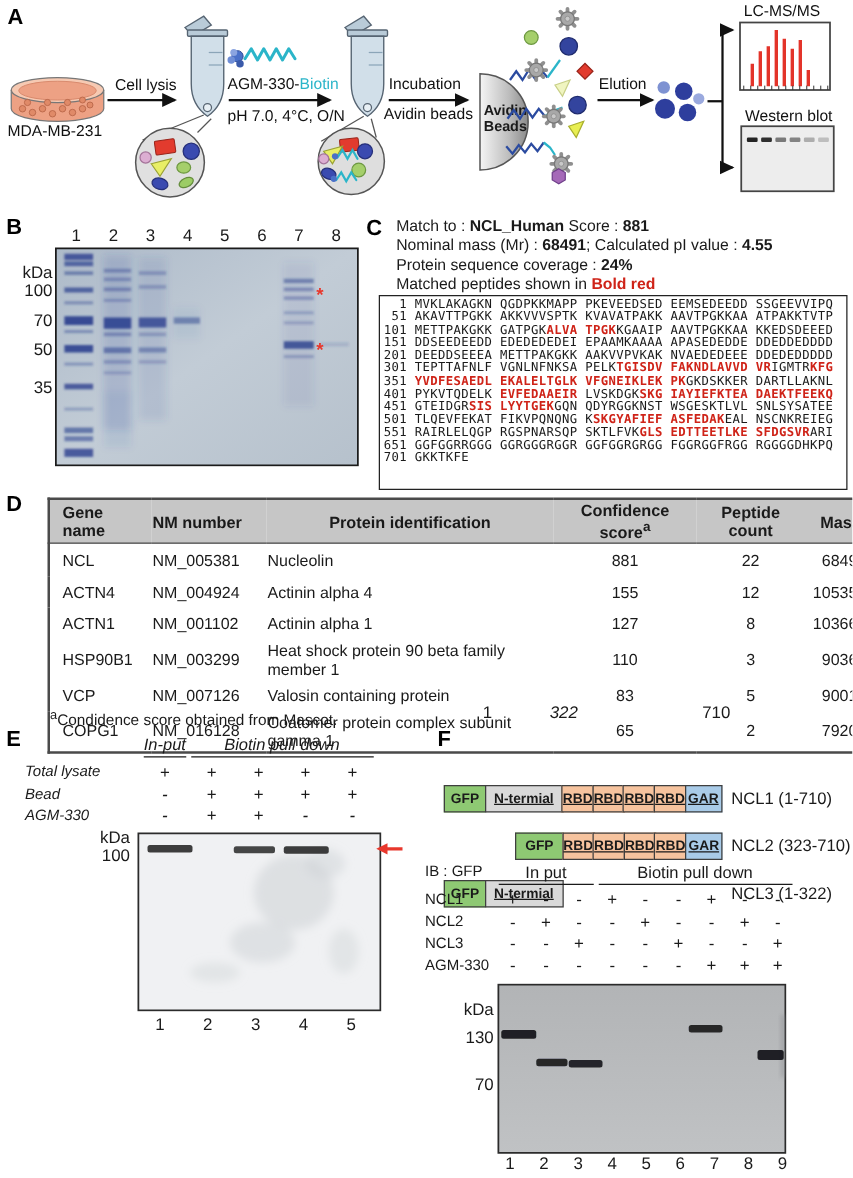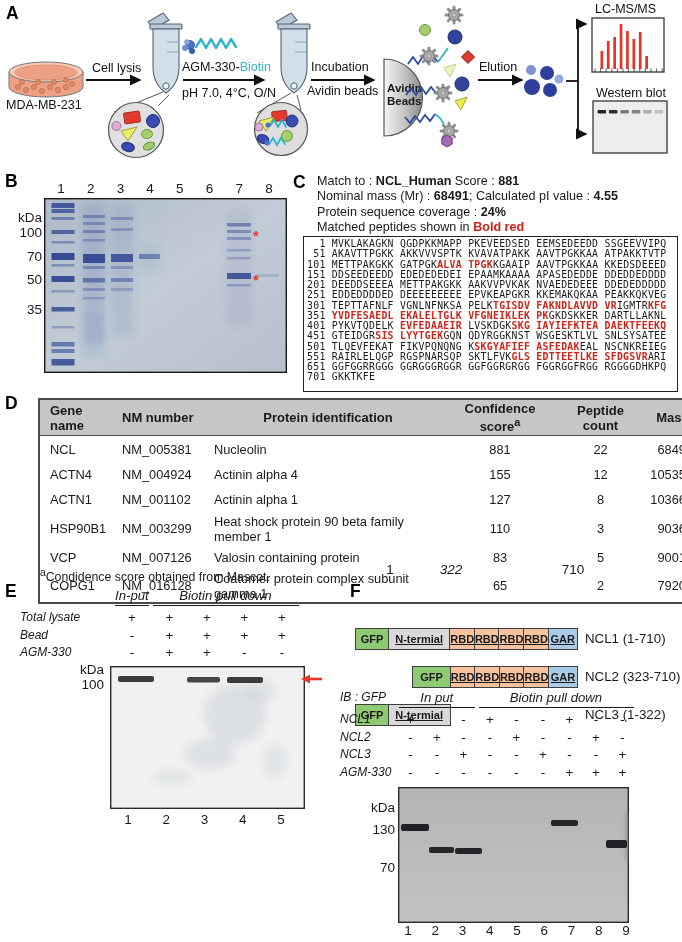--- a/index.html
+++ b/index.html
@@ -28,21 +28,21 @@
   #d-table th.c2{text-align:center;}
   #d-table .c3{width:112px;text-align:center;}
   #d-table .c4{width:85px;text-align:center;}
   #d-table .c5{width:55px;text-align:center;}
   #d-table td.c5{text-align:right;padding-right:8px;}
   #d-foot{left:40px;top:567px;font-size:12.3px;}
   
   .mwrap{position:absolute;}
   .mgrid{display:grid;}
   .e-cols{grid-template-columns:93px repeat(5,37.5px);font-style:italic;}
-  .f-cols{grid-template-columns:57px repeat(9,26.5px);font-style:italic;}
+  .f-cols{grid-template-columns:57px repeat(9,26.5px);}
   .mgrid{grid-auto-rows:17.7px;}
   .mhead{height:20px;margin-bottom:2px;}
   .ghead{border-bottom:1.8px solid #1a1a1a;margin:0 2px;text-align:center;font-size:13.2px;white-space:nowrap;padding-bottom:1px;}
   .e-cols .g1{grid-column:2;}
   .e-cols .g2{grid-column:3 / span 4;}
   .f-cols .g1{grid-column:2 / span 3;}
   .f-cols .g2{grid-column:5 / span 6;}
   .mlabel{padding-right:8px;font-size:12px;white-space:nowrap;}
   .msym{text-align:center;font-size:13.5px;}
   #e-lanes{left:119px;top:812px;width:171px;display:flex;justify-content:space-between;}
@@ -350,21 +350,20 @@
       <div class="c-line"><span>Nominal mass (Mr) : </span><span class="b ">68491</span><span>; Calculated pI value : </span><span class="b ">4.55</span></div>
       <div class="c-line"><span>Protein sequence coverage : </span><span class="b ">24%</span></div>
       <div class="c-line"><span>Matched peptides shown in </span><span class="b red">Bold red</span></div>
     </div>
   <div class="abs" id="c-seq">
       <div class="seq-line"><span class="seq-num">  1 </span><span>MVKLAKAGKN QGDPKKMAPP PKEVEEDSED EEMSEDEEDD SSGEEVVIPQ</span></div>
       <div class="seq-line"><span class="seq-num"> 51 </span><span>AKAVTTPGKK AKKVVVSPTK KVAVATPAKK AAVTPGKKAA ATPAKKTVTP</span></div>
       <div class="seq-line"><span class="seq-num">101 </span><span>METTPAKGKK GATPGK</span><span class="seq-red">ALVA TPGK</span><span>KGAAIP AAVTPGKKAA KKEDSDEEED</span></div>
       <div class="seq-line"><span class="seq-num">151 </span><span>DDSEEDEEDD EDEDEDEDEI EPAAMKAAAA APASEDEDDE DDEDDEDDDD</span></div>
       <div class="seq-line"><span class="seq-num">201 </span><span>DEEDDSEEEA METTPAKGKK AAKVVPVKAK NVAEDEDEEE DDEDEDDDDD</span></div>
-      <div class="seq-line"><span class="seq-num">251 </span><span>EDDEDDDDED DEEEEEEEEE EPVKEAPGKR KKEMAKQKAA PEAKKQKVEG</span></div>
       <div class="seq-line"><span class="seq-num">301 </span><span>TEPTTAFNLF VGNLNFNKSA PELK</span><span class="seq-red">TGISDV FAKNDLAVVD VR</span><span>IGMTR</span><span class="seq-red">KFG</span></div>
       <div class="seq-line"><span class="seq-num">351 </span><span class="seq-red">YVDFESAEDL EKALELTGLK VFGNEIKLEK PK</span><span>GKDSKKER DARTLLAKNL</span></div>
       <div class="seq-line"><span class="seq-num">401 </span><span>PYKVTQDELK </span><span class="seq-red">EVFEDAAEIR</span><span> LVSKDGK</span><span class="seq-red">SKG IAYIEFKTEA DAEKTFEEKQ</span></div>
       <div class="seq-line"><span class="seq-num">451 </span><span>GTEIDGR</span><span class="seq-red">SIS LYYTGEK</span><span>GQN QDYRGGKNST WSGESKTLVL SNLSYSATEE</span></div>
       <div class="seq-line"><span class="seq-num">501 </span><span>TLQEVFEKAT FIKVPQNQNG K</span><span class="seq-red">SKGYAFIEF ASFEDAK</span><span>EAL NSCNKREIEG</span></div>
       <div class="seq-line"><span class="seq-num">551 </span><span>RAIRLELQGP RGSPNARSQP SKTLFVK</span><span class="seq-red">GLS EDTTEETLKE SFDGSVR</span><span>ARI</span></div>
       <div class="seq-line"><span class="seq-num">651 </span><span>GGFGGRRGGG GGRGGGRGGR GGFGGRGRGG FGGRGGFRGG RGGGGDHKPQ</span></div>
       <div class="seq-line"><span class="seq-num">701 </span><span>GKKTKFE</span></div>
     </div>
 

